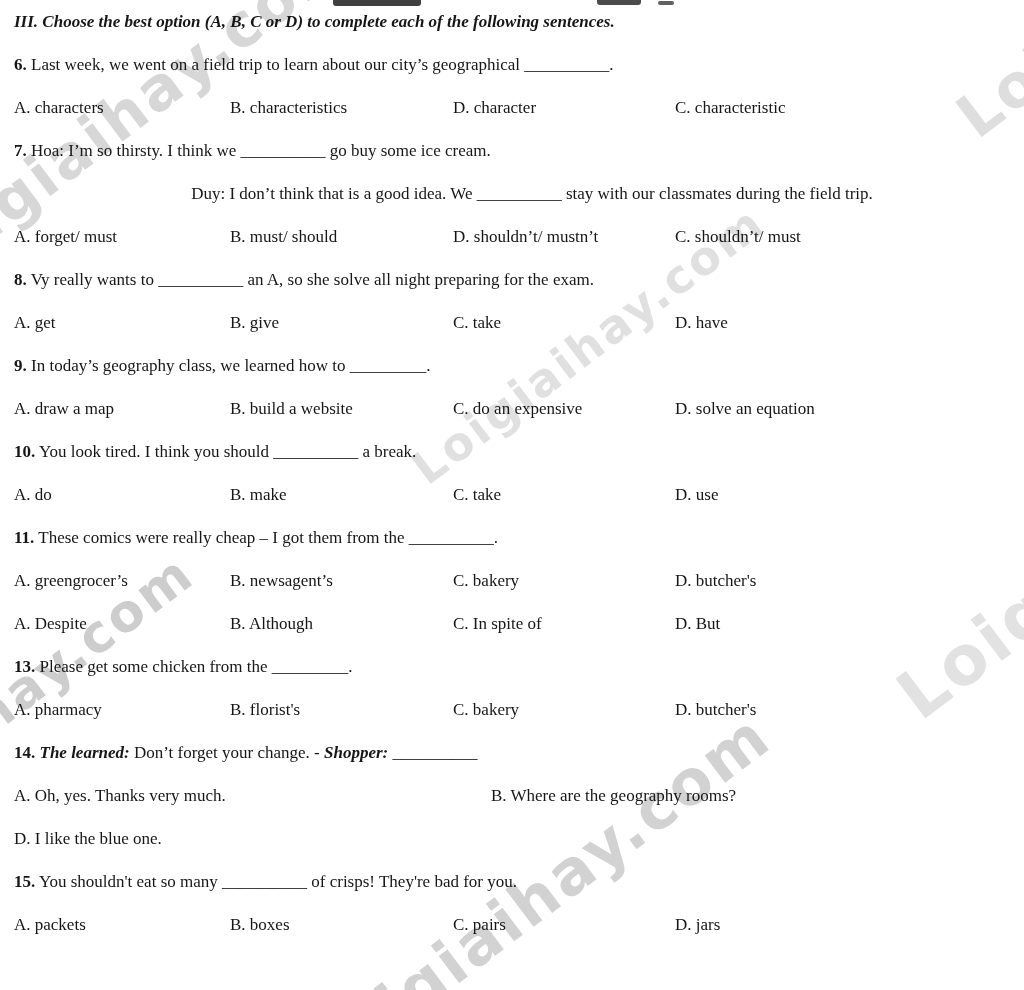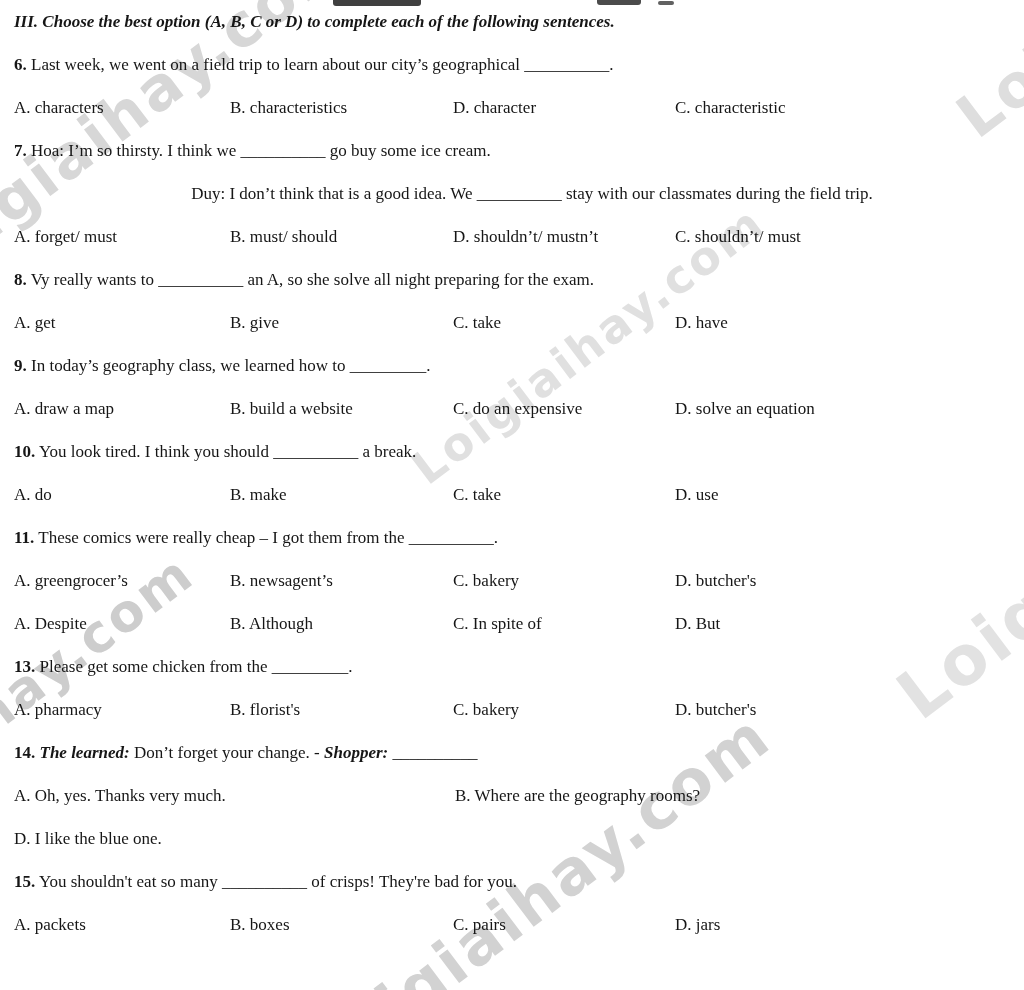--- a/index.html
+++ b/index.html
@@ -58,20 +58,21 @@
 
   .opts4 {
     display: grid;
     grid-template-columns: 216px 223px 222px 1fr;
     align-items: center;
   }
   .opts2 {
     display: grid;
     grid-template-columns: 441px 1fr;
     align-items: center;
+    gap: 36px;
   }
 </style>
 </head>
 <body>
 
 <div class="wm wm1">Loigiaihay.com</div>
 <div class="wm wm2">Loigiaihay.com</div>
 <div class="wm wm3">Loigiaihay.com</div>
 <div class="wm wm4">Loigiaihay.com</div>
 <div class="wm wm5">Loigiaihay.com</div>

